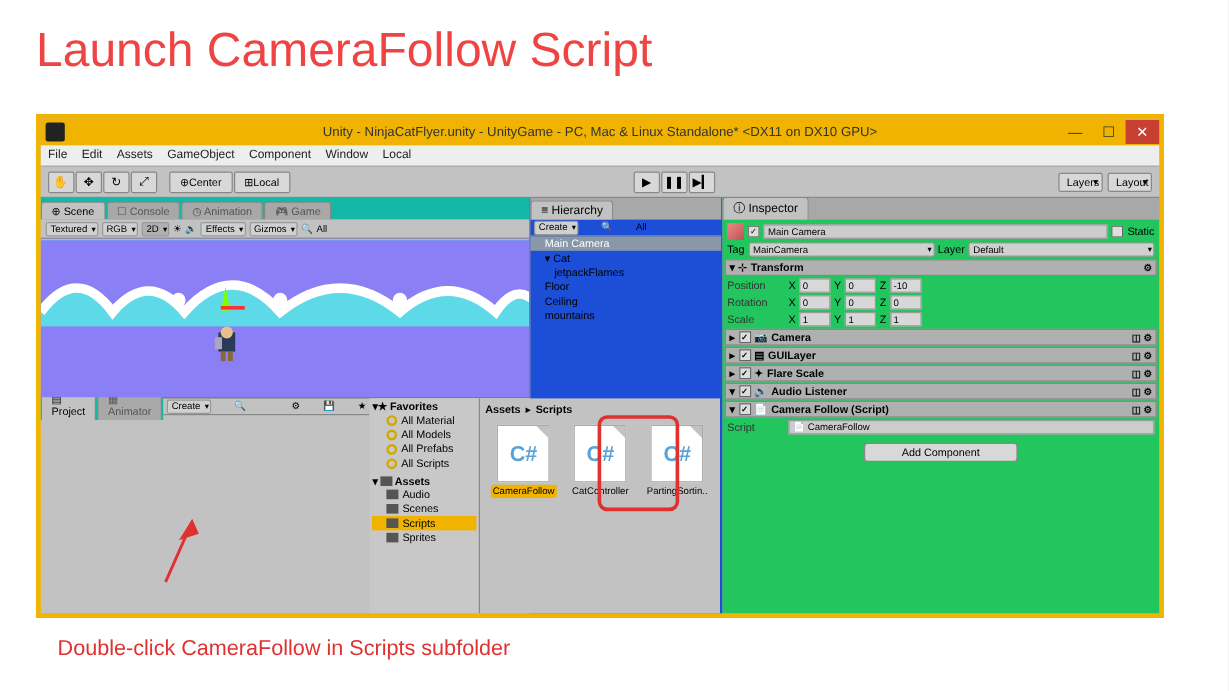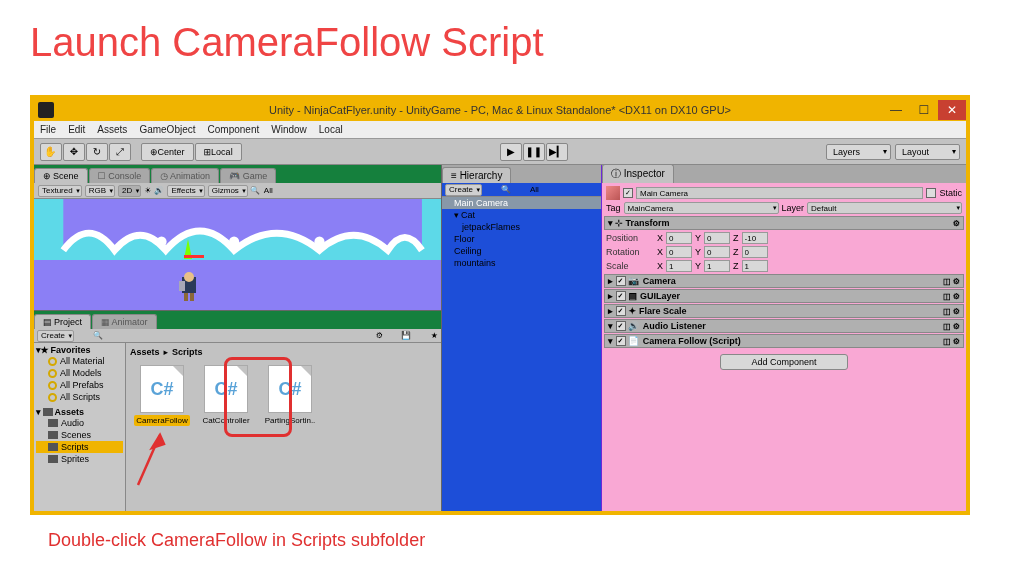--- a/index.html
+++ b/index.html
@@ -11,37 +11,37 @@
 .win-controls { position: absolute; right: 0; display: flex; }
 .win-btn { width: 28px; height: 20px; display: flex; align-items: center; justify-content: center; font-size: 12px; }
 .win-close { background: #c84031; color: #fff; }
 .menubar { background: #eee; height: 18px; display: flex; align-items: center; padding: 0 6px; gap: 12px; border-bottom: 1px solid #999; font-size: 10px; color: #222; }
 .toolbar { background: #c2c2c2; height: 26px; display: flex; align-items: center; padding: 0 6px; gap: 4px; border-bottom: 1px solid #888; }
 .tool-group { display: flex; gap: 1px; }
 .tool-btn { background: #d8d8d8; border: 1px solid #888; width: 22px; height: 18px; display: flex; align-items: center; justify-content: center; font-size: 10px; border-radius: 2px; }
 .tool-btn-wide { width: auto; padding: 0 8px; font-size: 9px; }
 .toolbar-center { flex: 1; display: flex; justify-content: center; gap: 1px; }
 .toolbar-right { display: flex; gap: 4px; }
-.dropdown { background: #d8d8d8; border: 1px solid #888; height: 16px; padding: 0 30px 0 6px; font-size: 9px; border-radius: 2px; display: flex; align-items: center; position: relative; }
+.dropdown { background: #d8d8d8; border: 1px solid #888; height: 16px; padding: 0 2px 0 6px; font-size: 9px; border-radius: 2px; display: flex; align-items: center; position: relative; }
 .dropdown::after { content: "▾"; position: absolute; right: 3px; font-size: 8px; }
 .main-area { display: flex; height: 346px; }
 .left-col { width: 408px; display: flex; flex-direction: column; border-right: 1px solid #666; }
-.scene-tabs { height: 18px; background: #15803d; display: flex; align-items: flex-end; font-size: 9px; }
+.scene-tabs { height: 18px; background: #14b8a6; display: flex; align-items: flex-end; font-size: 9px; }
 .tab { background: #c2c2c2; padding: 2px 8px; border: 1px solid #888; border-bottom: none; margin-right: 1px; border-radius: 3px 3px 0 0; }
 .tab.inactive { background: #a8a8a8; color: #555; }
 .scene-toolbar { height: 16px; background: #c2c2c2; display: flex; align-items: center; gap: 3px; padding: 0 4px; font-size: 8px; border-bottom: 1px solid #888; }
 .mini-drop { background: #d0d0d0; border: 1px solid #999; padding: 0 8px 0 3px; height: 12px; font-size: 8px; border-radius: 2px; position: relative; display: flex; align-items: center; }
 .mini-drop::after { content: "▾"; position: absolute; right: 1px; font-size: 7px; }
 .scene-view { flex: 1; background: #8b7ff5; position: relative; overflow: hidden; }
 .sky { position: absolute; top: 0; width: 100%; height: 55%; background: #5dd9e8; }
 .character { position: absolute; left: 140px; top: 70px; width: 30px; height: 35px; }
 .gizmo-arrow { position: absolute; left: 150px; top: 40px; }
 .arrow-up { position: absolute; width: 0; height: 0; border-left: 4px solid transparent; border-right: 4px solid transparent; border-bottom: 20px solid #7cff00; }
 .arrow-right { position: absolute; top: 16px; width: 20px; height: 3px; background: #ff3030; }
-.project-area { height: 201px; border-top: 1px solid #666; display: flex; flex-direction: column; }
+.project-area { height: 180px; border-top: 1px solid #666; display: flex; flex-direction: row; }
 .project-content { flex: 1; display: flex; background: #c2c2c2; }
 .project-tree { width: 92px; background: #c8c8c8; border-right: 1px solid #888; font-size: 9px; padding: 2px; overflow: hidden; }
 .tree-header { font-weight: bold; display: flex; align-items: center; gap: 2px; }
 .tree-item { padding: 1px 0 1px 12px; display: flex; align-items: center; gap: 3px; }
 .tree-item.sel { background: #f0b400; }
 .folder-icon { width: 10px; height: 8px; background: #555; display: inline-block; }
 .ring { width: 9px; height: 9px; border: 2px solid #d4a800; border-radius: 50%; display: inline-block; }
 .project-files { flex: 1; background: #c2c2c2; position: relative; padding: 2px; }
 .breadcrumb { font-size: 9px; padding: 2px; display: flex; gap: 4px; }
 .file-grid { display: flex; gap: 8px; padding: 6px; }
@@ -50,21 +50,21 @@
 .file-icon::before { content: ""; position: absolute; top: 0; right: 0; border-style: solid; border-width: 0 10px 10px 0; border-color: transparent #c2c2c2 transparent transparent; }
 .file-item.sel .file-label { background: #f0b400; padding: 1px 2px; border-radius: 2px; }
 .highlight-box { position: absolute; border: 3px solid #e03030; border-radius: 8px; left: 98px; top: 14px; width: 68px; height: 80px; pointer-events: none; }
 .mid-col { width: 160px; border-right: 1px solid #6d28d9; background: #1d4ed8; }
 .panel-header { height: 18px; background: #a8a8a8; display: flex; align-items: flex-end; }
 .hierarchy-toolbar { height: 14px; display: flex; gap: 19px; padding: 1px 3px; font-size: 8px; border-bottom: 1px solid #888; align-items: center; }
 .hier-list { font-size: 9px; }
 .hier-item { padding: 1px 4px 1px 12px; }
 .hier-item.sel { background: #8898a8; color: #fff; }
 .hier-sub { padding-left: 20px; }
-.right-col { flex: 1; background: #f9a8d4; }
+.right-col { flex: 1; background: #22c55e; }
 .inspector-content { font-size: 9px; padding: 2px; }
 .insp-row { display: flex; align-items: center; gap: 3px; padding: 1px 2px; }
 .insp-header { background: #b0b0b0; border: 1px solid #888; margin: 1px 0; padding: 1px 3px; display: flex; align-items: center; gap: 3px; font-weight: bold; }
 .insp-header .gear { margin-left: auto; font-size: 8px; }
 .field-label { width: 48px; color: #333; }
 .num-field { background: #d8d8d8; border: 1px solid #999; width: 26px; height: 12px; padding: 0 2px; font-size: 8px; }
 .wide-field { background: #ccc; border: 1px solid #999; flex: 1; height: 12px; padding: 0 3px; font-size: 8px; }
 .add-comp-btn { background: #d8d8d8; border: 1px solid #888; padding: 2px 30px; margin: 6px auto; display: block; font-size: 9px; border-radius: 3px; }
 .checkbox { width: 10px; height: 10px; border: 1px solid #666; display: inline-flex; align-items: center; justify-content: center; font-size: 7px; background: #ddd; }
 .checkbox.checked::before { content: "✓"; }
@@ -302,20 +302,24 @@
           <span>Y</span>
             <input class="num-field" value="1" style="">
           <span>Z</span>
             <input class="num-field" value="1" style="">
         </div>
         <div class="insp-header">▸ <span class="checkbox checked"></span> 📷 <span>Camera</span><span class="gear">◫ ⚙</span></div>
         <div class="insp-header">▸ <span class="checkbox checked"></span> ▤ <span>GUILayer</span><span class="gear">◫ ⚙</span></div>
         <div class="insp-header">▸ <span class="checkbox checked"></span> ✦ <span>Flare Scale</span><span class="gear">◫ ⚙</span></div>
         <div class="insp-header">▾ <span class="checkbox checked"></span> 🔊 <span>Audio Listener</span><span class="gear">◫ ⚙</span></div>
         <div class="insp-header">▾ <span class="checkbox checked"></span> 📄 <span>Camera Follow (Script)</span><span class="gear">◫ ⚙</span></div>
+        <div class="insp-row">
+          <span class="field-label">Script</span>
+          <div class="wide-field">📄 <span>CameraFollow</span></div>
+        </div>
         <button class="add-comp-btn">Add Component</button>
       </div>
     </div>
   </div>
 </div>
 
 <svg class="arrow-annotation" viewBox="0 0 40 60">
   <line class="arrow-line" x1="30" y1="5" x2="8" y2="55"></line>
   <polygon class="arrow-line" points="30,5 22,18 34,14"></polygon>
 </svg>

